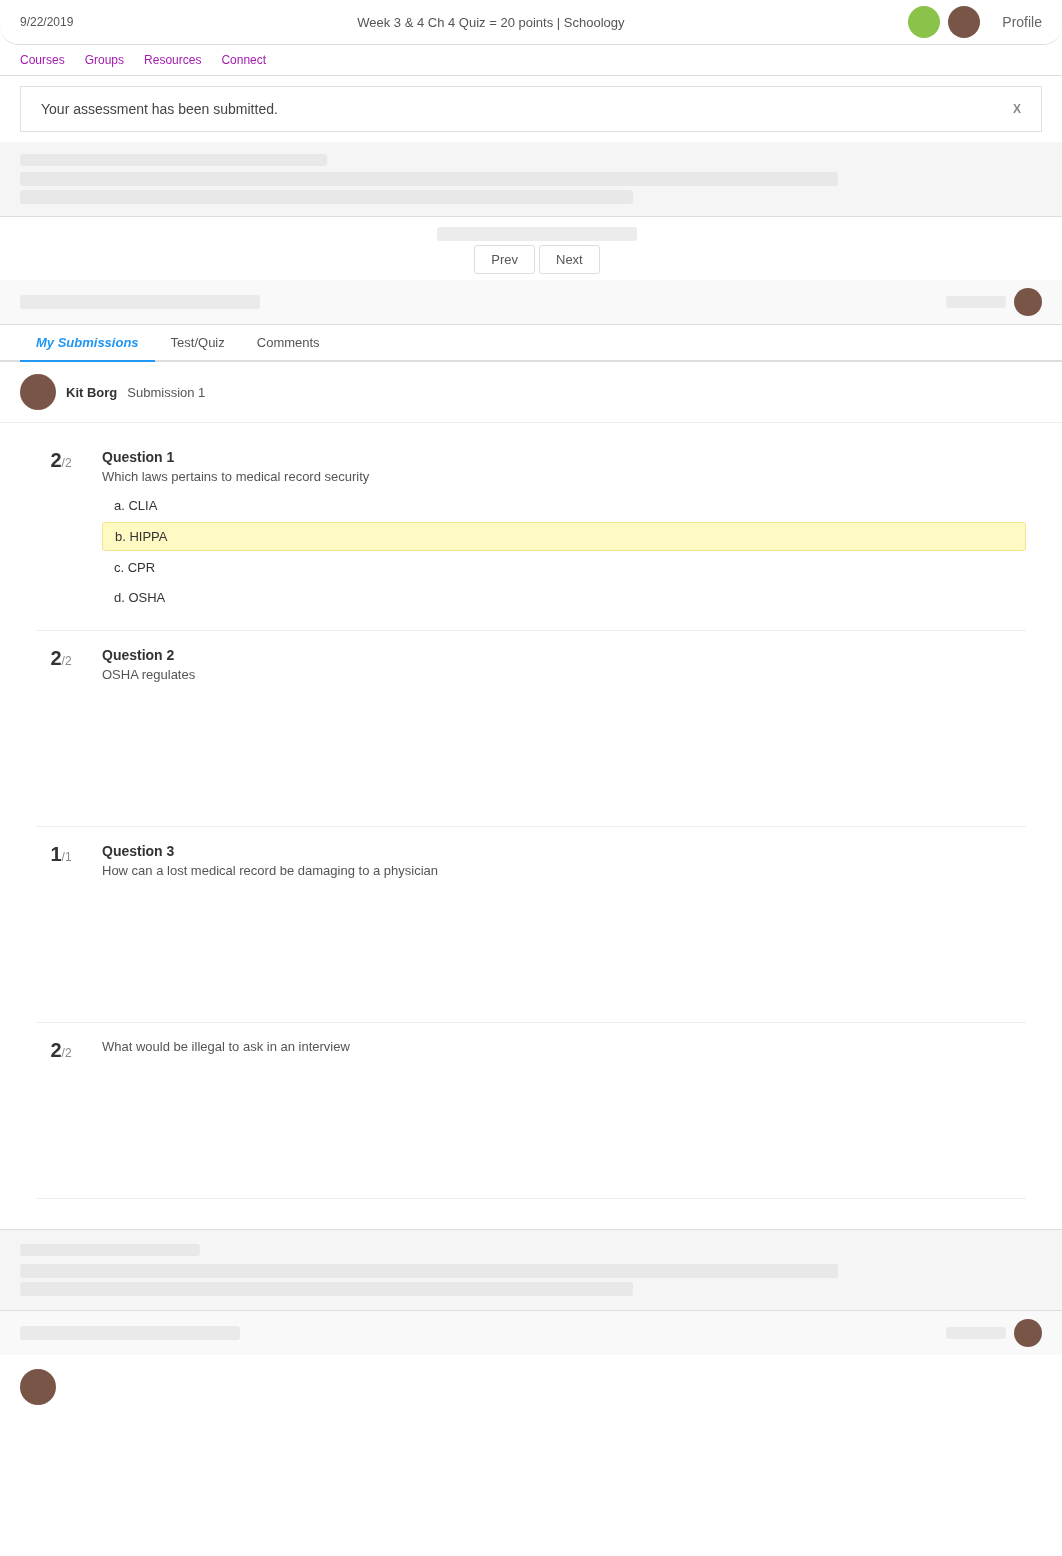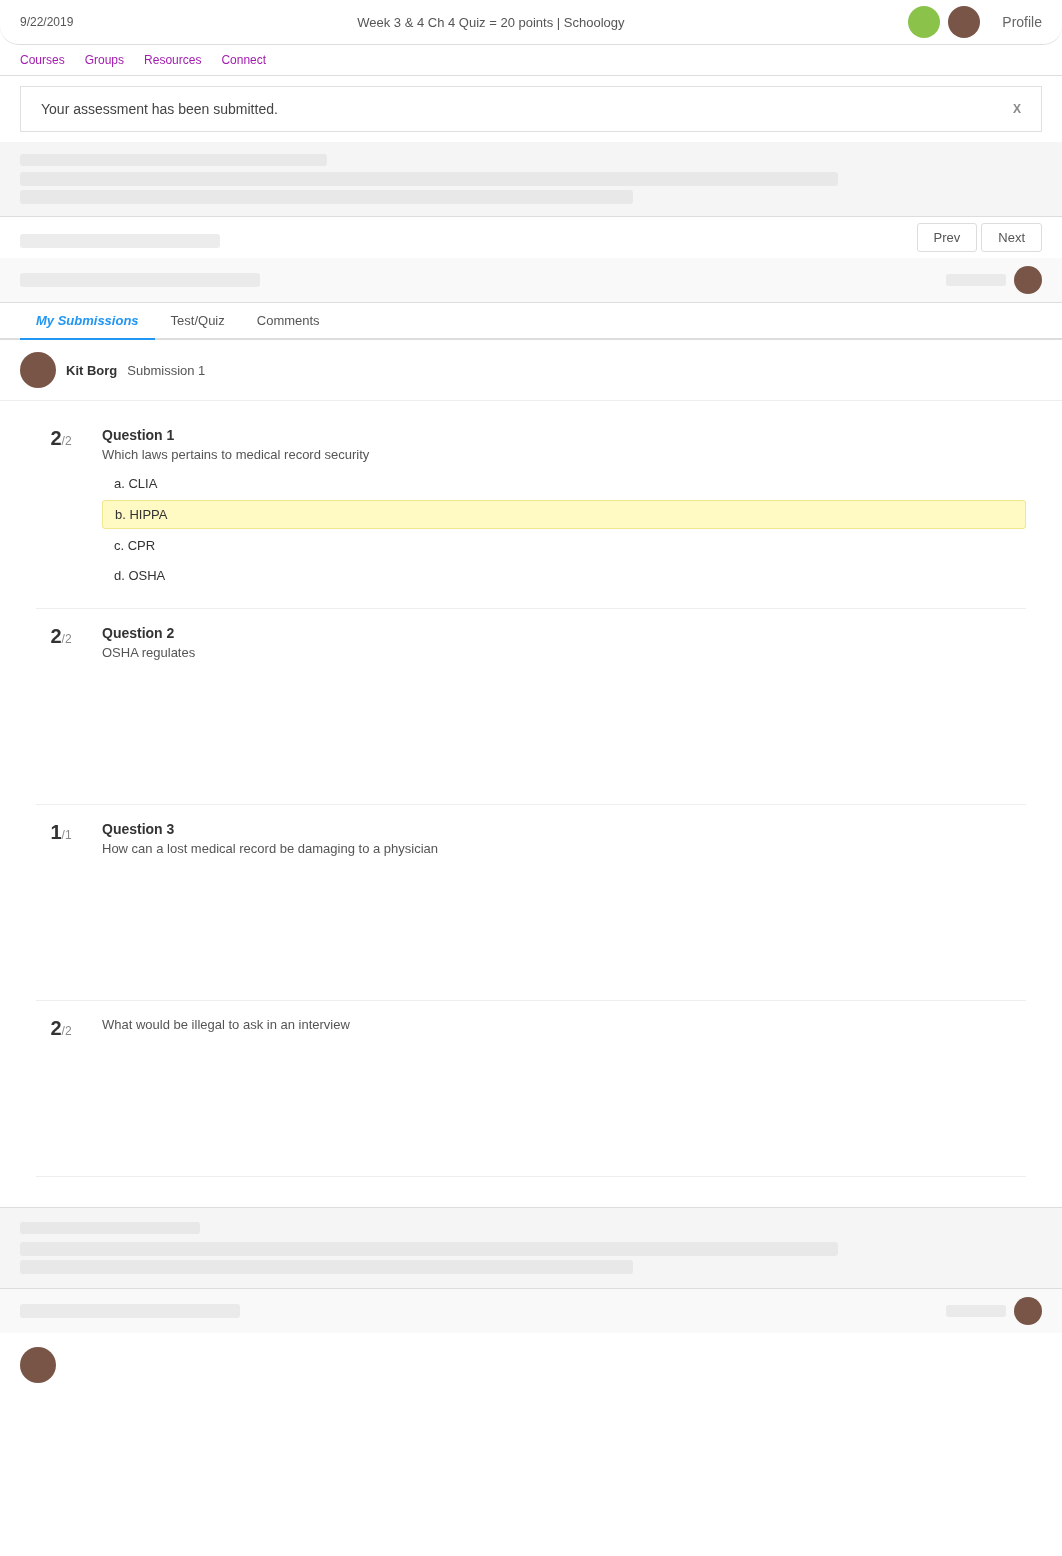--- a/index.html
+++ b/index.html
@@ -194,22 +194,23 @@
 
     .avatar-circle {
       width: 32px; height: 32px; border-radius: 50%;
       display: inline-flex; align-items: center; justify-content: center;
       font-size: 12px; color: #fff; font-weight: bold;
     }
 
     .header-wrapper {
       display: flex;
       justify-content: space-between;
-      align-items: flex-end;
-      padding: 6px 20px 6px 20px;
+      align-items: center;
+      padding: 6px 8px 6px 20px;
+      flex-direction: column;
     }
   </style>
 </head>
 <body>
 
 <div class="top-bar">
   <span class="top-bar-date">9/22/2019</span>
   <span class="top-bar-title">Week 3 &amp; 4 Ch 4 Quiz = 20 points | Schoology</span>
   <div class="top-bar-right">
     <div class="avatar-circle" style="background:#8BC34A;"></div>

